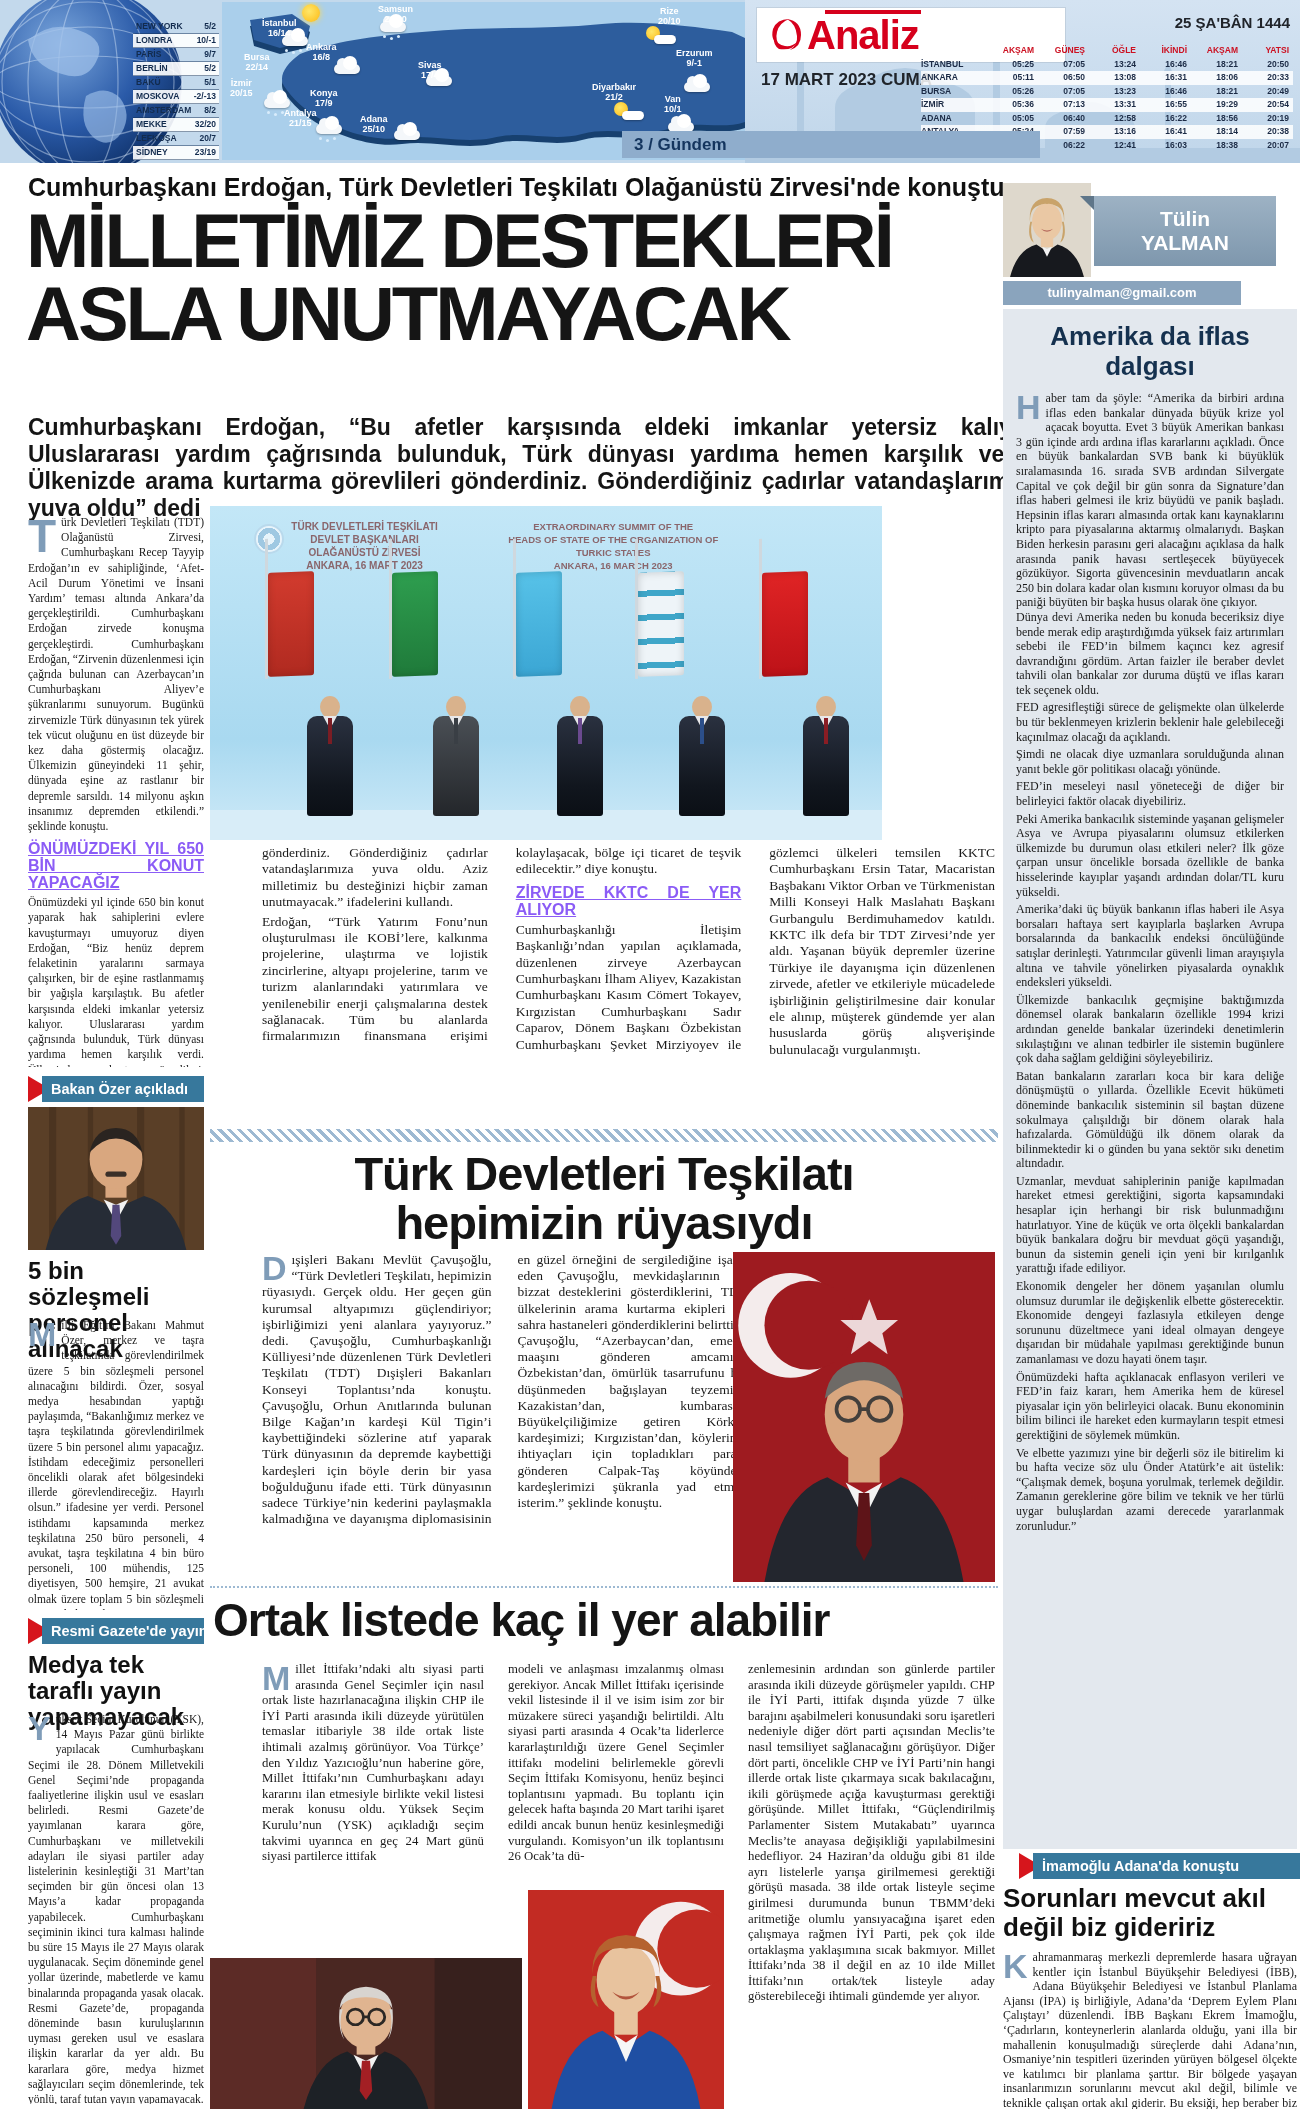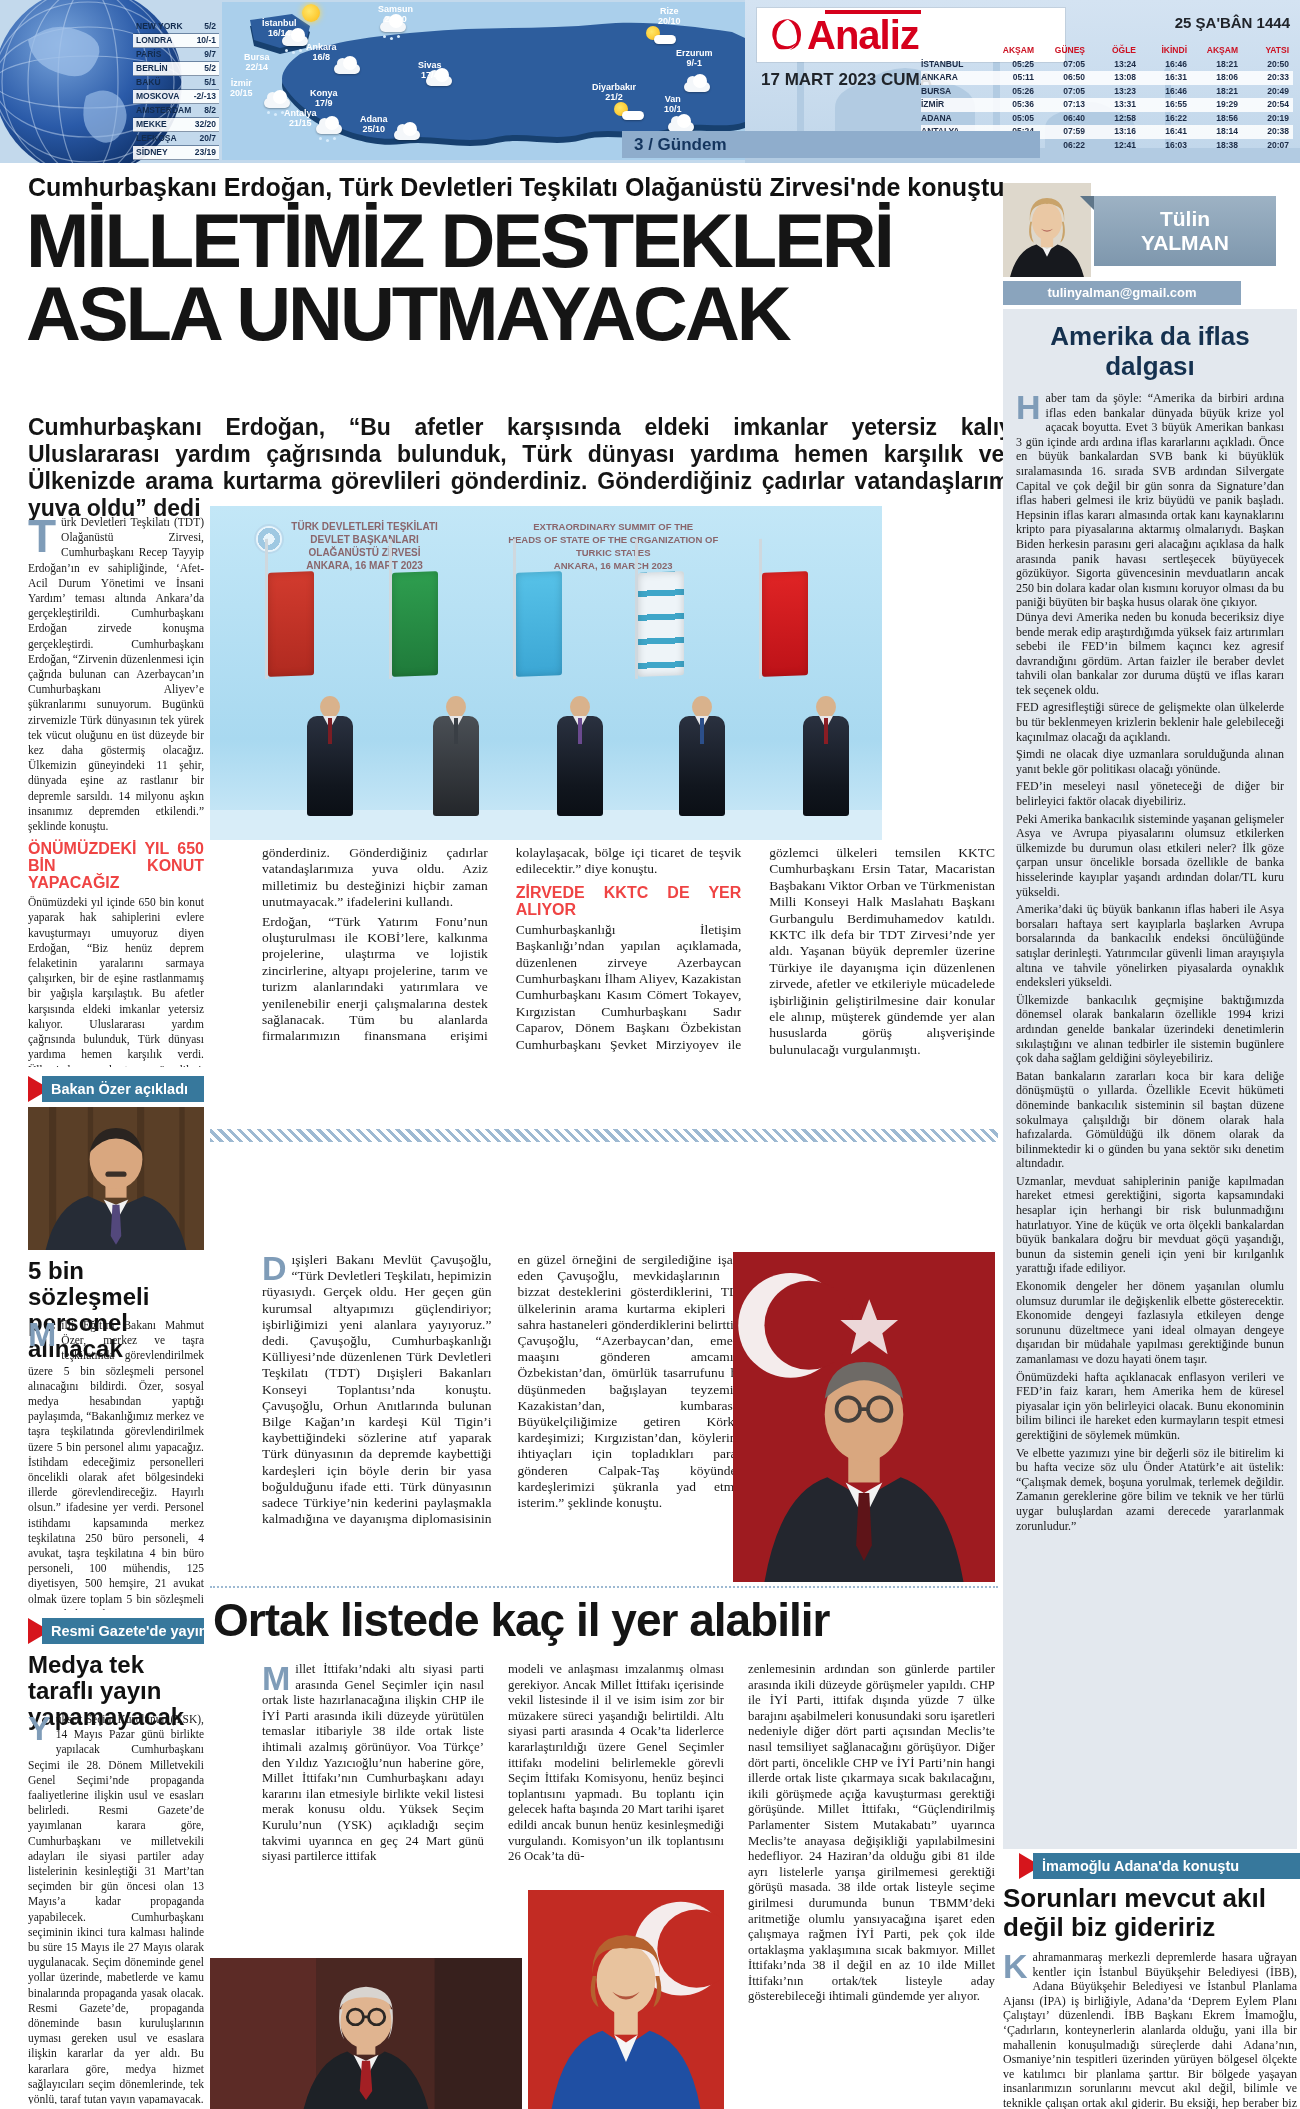--- a/index.html
+++ b/index.html
@@ -43,21 +43,21 @@
   .gundem div{font:700 17px/27px "Liberation Sans",sans-serif;color:#14355e;padding-left:12px;}
   
   .kicker{left:28px;top:172px;width:1010px;font:700 25px/30px "Liberation Sans",sans-serif;color:#111;}
   .h1{left:26px;top:204px;width:1016px;font:900 76px/73px "Liberation Sans",sans-serif;letter-spacing:-3px;color:#151515;}
   .subhead{left:28px;top:414px;width:1012px;font:700 23px/27px "Liberation Sans",sans-serif;color:#151515;}
   
   .body-sm{font-size:11.5px;line-height:15.2px;}
   .body-md{font-size:13.5px;line-height:16.4px;}
   .dc{float:left;font:700 34px/30px "Liberation Sans",sans-serif;color:#7f9cb8;padding:1px 5px 0 0;}
   .dc.big{font-size:46px;line-height:40px;}
-  .subh2{font:700 16px/17px "Liberation Sans",sans-serif;color:#ef4444;margin:6px 0 4px;}
+  .subh2{font:700 16px/17px "Liberation Sans",sans-serif;color:#8b5cf6;margin:6px 0 4px;text-decoration:underline;}
   p{margin:0 0 3px;}
   .leftcol{left:28px;top:515px;width:176px;height:552px;overflow:hidden;}
   .photo-main{left:210px;top:506px;width:672px;height:334px;background:linear-gradient(#c3e7f7 0%,#a9d9f0 70%,#cfeaf8 100%);overflow:hidden;}
   .sp-floor{position:absolute;left:0;bottom:0;width:100%;height:30px;background:#d8edf8;}
   .sp-banner{position:absolute;left:0;top:10px;width:100%;height:56px;color:#8a666c;}
   .sp-banner .tr{position:absolute;left:11%;top:4px;width:24%;font:700 10px/13px "Liberation Sans",sans-serif;text-align:center;}
   .sp-banner .en{position:absolute;left:43%;top:4px;width:34%;font:700 9.5px/13px "Liberation Sans",sans-serif;text-align:center;}
   .sp-emblem{position:absolute;left:6.5%;top:8px;width:26px;height:26px;border-radius:50%;
              background:radial-gradient(circle,#e8f4fb 30%,#9fc8e2 31% 60%,#e8f4fb 61%);border:2px solid #b9d9ec;}
   .sp-flag{position:absolute;top:66px;width:46px;height:104px;border-radius:3px;transform:skewY(-2deg);box-shadow:inset 0 0 8px rgba(0,0,0,.18);}
@@ -465,20 +465,24 @@
     <div class="labwrap">
         <span class="arr"></span>
         <span class="lab">Resmi Gazete'de yayımlandı</span>
       </div>
   </div>
   <div class="abs mini-h" style="left:28px;top:1652px;width:176px">Medya tek taraflı yayın yapamayacak</div>
   <div class="abs body-sm justify" style="left:28px;top:1712px;width:176px;height:392px;overflow:hidden">
     <span class="dc">Y</span><span>üksek Seçim Kurulunun (YSK), 14 Mayıs Pazar günü birlikte yapılacak Cumhurbaşkanı Seçimi ile 28. Dönem Milletvekili Genel Seçimi’nde propaganda faaliyetlerine ilişkin usul ve esasları belirledi. Resmi Gazete’de yayımlanan karara göre, Cumhurbaşkanı ve milletvekili adayları ile siyasi partiler aday listelerinin kesinleştiği 31 Mart’tan seçimden bir gün öncesi olan 13 Mayıs’a kadar propaganda yapabilecek. Cumhurbaşkanı seçiminin ikinci tura kalması halinde bu süre 15 Mayıs ile 27 Mayıs olarak uygulanacak. Seçim döneminde genel yollar üzerinde, mabetlerde ve kamu binalarında propaganda yasak olacak. Resmi Gazete’de, propaganda döneminde basın kuruluşlarının uyması gereken usul ve esaslara ilişkin kararlar da yer aldı. Bu kararlara göre, medya hizmet sağlayıcıları seçim dönemlerinde, tek yönlü, taraf tutan yayın yapamayacak.</span>
   </div>
 
+  <div class="abs a2head">
+    <div>Türk Devletleri Teşkilatı</div>
+    <div>hepimizin rüyasıydı</div>
+  </div>
   <div class="abs a2body justify">
     <span class="dc">D</span><span>ışişleri Bakanı Mevlüt Çavuşoğlu, “Türk Devletleri Teşkilatı, hepimizin rüyasıydı. Gerçek oldu. Her geçen gün kurumsal altyapımızı güçlendiriyor; işbirliğimizi yeni alanlara yayıyoruz.” dedi. Çavuşoğlu, Cumhurbaşkanlığı Külliyesi’nde düzenlenen Türk Devletleri Teşkilatı (TDT) Dışişleri Bakanları Konseyi Toplantısı’nda konuştu. Çavuşoğlu, Orhun Anıtlarında bulunan Bilge Kağan’ın kardeşi Kül Tigin’i kaybettiğindeki sözlerine atıf yaparak Türk dünyasının da depremde kaybettiği kardeşleri için böyle derin bir yasa boğulduğunu ifade etti. Türk dünyasının sadece Türkiye’nin kederini paylaşmakla kalmadığına ve dayanışma diplomasisinin en güzel örneğini de sergilediğine işaret eden Çavuşoğlu, mevkidaşlarının da bizzat desteklerini gösterdiklerini, TDT ülkelerinin arama kurtarma ekipleri ve sahra hastaneleri gönderdiklerini belirtti.</span>
     <div>
         <p>Çavuşoğlu, “Azerbaycan’dan, emekli maaşını gönderen amcamızı; Özbekistan’dan, ömürlük tasarrufunu hiç düşünmeden bağışlayan teyzemizi; Kazakistan’dan, kumbarasını Büyükelçiliğimize getiren Körken kardeşimizi; Kırgızistan’dan, köylerinin ihtiyaçları için topladıkları parayı gönderen Calpak-Taş köyündeki kardeşlerimizi şükranla yad etmek isterim.” şeklinde konuştu.</p>
       </div>
   </div>
   <div class="abs a2photo">
     <svg class="portrait" viewBox="0 0 100 126" preserveAspectRatio="none">
       <rect width="100" height="126" fill="#9e1b20"></rect>
       <circle cx="22" cy="28" r="20" fill="#f4ecec"></circle>

